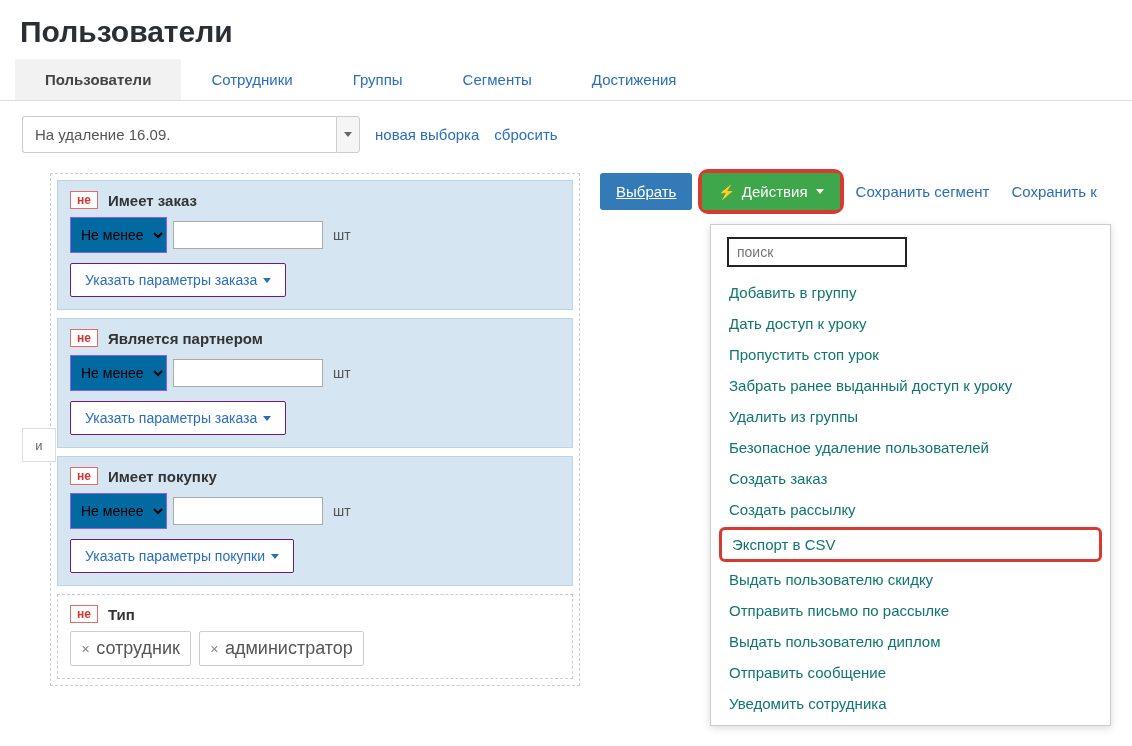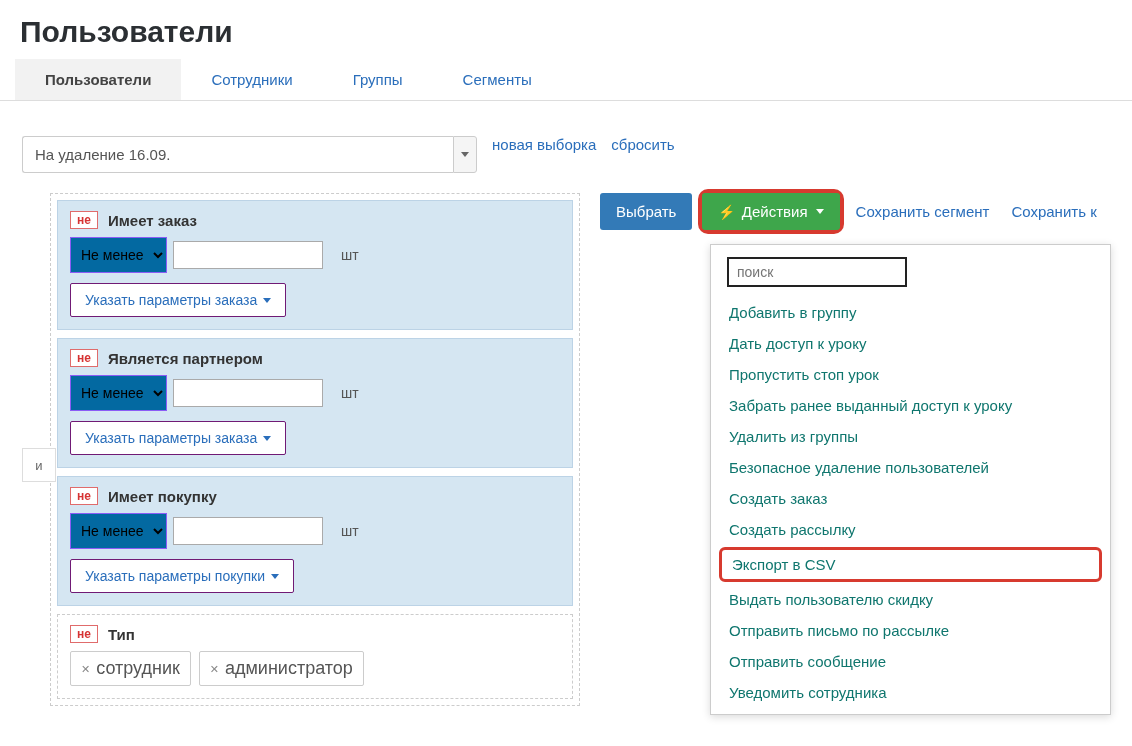--- a/index.html
+++ b/index.html
@@ -35,23 +35,22 @@
     color: #444;
     font-weight: 600;
   }
   .controls-row {
     display: flex;
     align-items: center;
     padding: 15px 22px 10px;
     gap: 15px;
   }
   .filter-select {
-    width: 455px;
-    display: flex;
-    margin-top: 20px;
+    width: 338px;
+    display: flex;
   }
   .filter-select-main {
     flex: 1;
     border: 1px solid #ccc;
     border-right: none;
     padding: 9px 12px;
     font-size: 15px;
     color: #555;
     background: #fff;
     border-radius: 3px 0 0 3px;
@@ -157,21 +156,21 @@
   .small-input {
     width: 150px;
     height: 28px;
     border: 1px solid #aaa;
     background: #fff;
     padding: 0 6px;
   }
   .unit {
     font-size: 14px;
     color: #555;
-    margin-left: 12px;
+    margin-left: 4px;
   }
   .param-btn {
     display: inline-flex;
     align-items: center;
     gap: 6px;
     border: 1px solid #701a75;
     background: #fff;
     color: #2a6ebb;
     padding: 8px 14px;
     font-size: 14px;
@@ -214,20 +213,21 @@
     border: none;
     border-radius: 3px;
     cursor: pointer;
     display: inline-flex;
     align-items: center;
     gap: 6px;
   }
   .btn-primary {
     background: #337ab7;
     color: #fff;
+    text-decoration: underline;
   }
   .btn-success {
     background: #3ea64b;
     color: #fff;
   }
   .red-outline {
     box-shadow: 0 0 0 4px #d73a2f;
     border-radius: 6px;
   }
   .bolt-icon {
@@ -284,20 +284,21 @@
 </head>
 <body>
 
 <h1 class="page-title">Пользователи</h1>
 
 <div class="tabs">
   <div class="tab active">Пользователи</div>
   <div class="tab">Сотрудники</div>
   <div class="tab">Группы</div>
   <div class="tab">Сегменты</div>
+  <div class="tab">Достижения</div>
 </div>
 
 <div class="controls-row">
   <div class="filter-select">
     <div class="filter-select-main">На удаление 16.09.</div>
     <div class="filter-select-caret">
         <div class="caret-down"></div>
       </div>
   </div>
   <span class="link">новая выборка</span>
@@ -401,18 +402,19 @@
           <div class="dropdown-item">Дать доступ к уроку</div>
           <div class="dropdown-item">Пропустить стоп урок</div>
           <div class="dropdown-item">Забрать ранее выданный доступ к уроку</div>
           <div class="dropdown-item">Удалить из группы</div>
           <div class="dropdown-item">Безопасное удаление пользователей</div>
           <div class="dropdown-item">Создать заказ</div>
           <div class="dropdown-item">Создать рассылку</div>
           <div class="dropdown-item highlighted">Экспорт в CSV</div>
           <div class="dropdown-item">Выдать пользователю скидку</div>
           <div class="dropdown-item">Отправить письмо по рассылке</div>
+          <div class="dropdown-item">Выдать пользователю диплом</div>
           <div class="dropdown-item">Отправить сообщение</div>
           <div class="dropdown-item">Уведомить сотрудника</div>
         </div>
     </div>
   </div>
 </div>
 
 </body></html>

